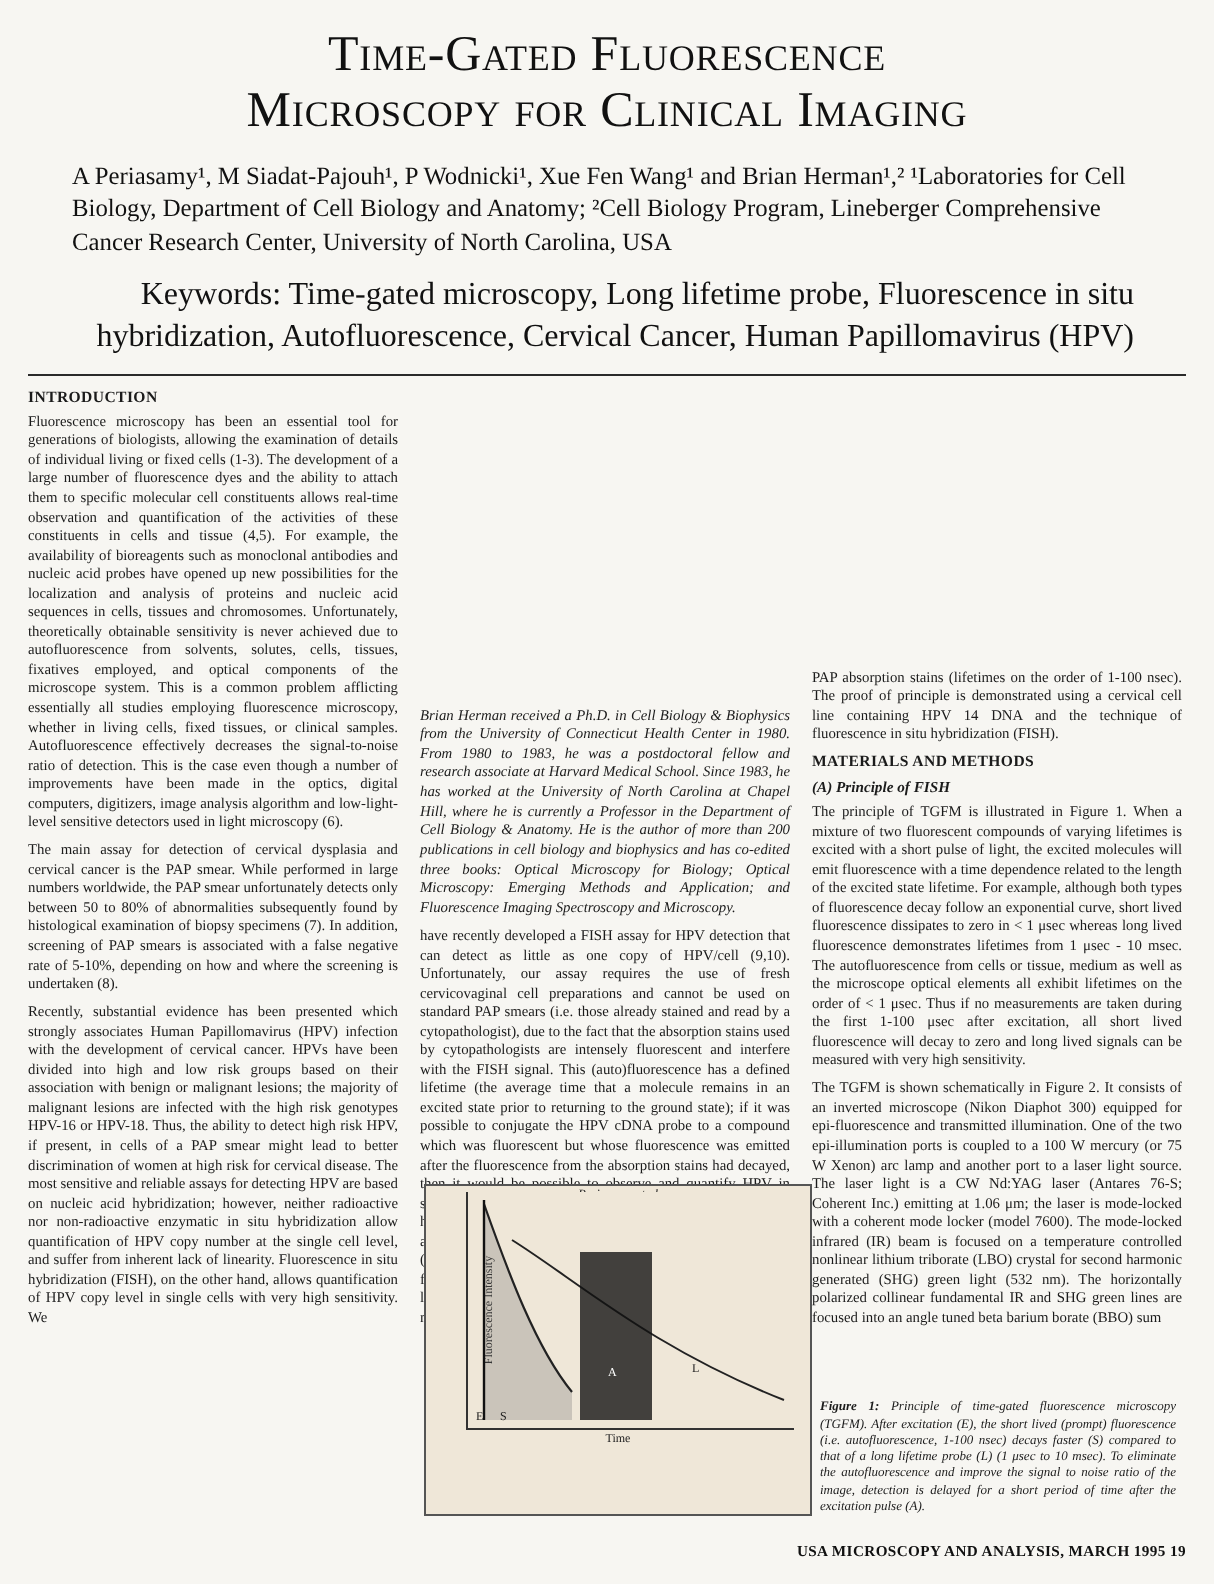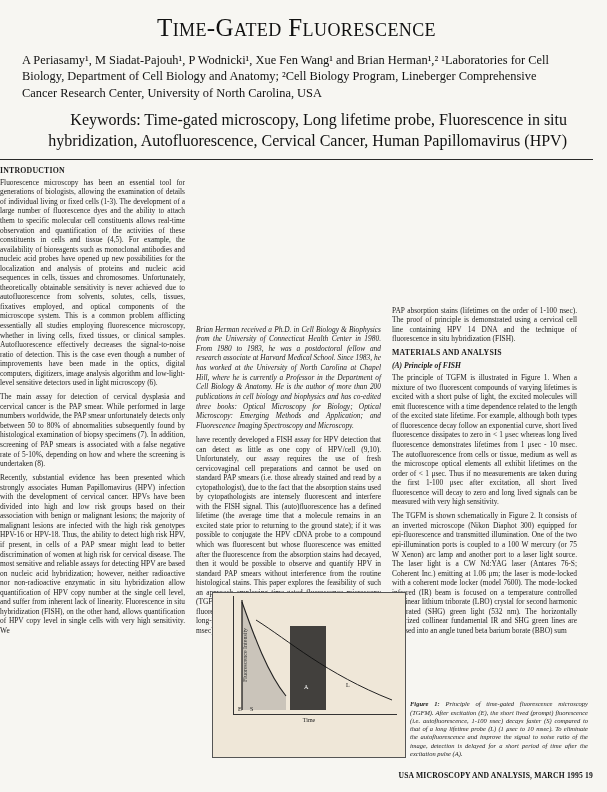--- a/index.html
+++ b/index.html
@@ -16,21 +16,21 @@
   }
   .page {
     position: relative;
     width: 607px;
     height: 792px;
     background: #f7f6f2;
     padding: 0;
     box-sizing: border-box;
   }
   .page-inner {
-    padding: 10px 14px 8px 0;
+    padding: 10px 14px 8px 14px;
     box-sizing: border-box;
     height: 100%;
   }
 
   
   .title-block {
     text-align: center;
     margin-top: 4px;
   }
   .title-line {
@@ -178,20 +178,21 @@
   }
 </style>
 </head>
 <body>
 
 <div class="page">
  <div class="page-inner">
 
   <div class="title-block">
     <div class="title-line">Time-Gated Fluorescence</div>
+    <div class="title-line">Microscopy for Clinical Imaging</div>
   </div>
 
   <div class="authors">A Periasamy¹, M Siadat-Pajouh¹, P Wodnicki¹, Xue Fen Wang¹ and Brian Herman¹,² ¹Laboratories for Cell Biology, Department of Cell Biology and Anatomy; ²Cell Biology Program, Lineberger Comprehensive Cancer Research Center, University of North Carolina, USA</div>
 
   <div class="keywords">Keywords: Time-gated microscopy, Long lifetime probe, Fluorescence in situ hybridization, Autofluorescence, Cervical Cancer, Human Papillomavirus (HPV)</div>
 
   <hr class="rule">
 
   <div class="columns">
 
@@ -202,21 +203,21 @@
       <p>Recently, substantial evidence has been presented which strongly associates Human Papillomavirus (HPV) infection with the development of cervical cancer. HPVs have been divided into high and low risk groups based on their association with benign or malignant lesions; the majority of malignant lesions are infected with the high risk genotypes HPV-16 or HPV-18. Thus, the ability to detect high risk HPV, if present, in cells of a PAP smear might lead to better discrimination of women at high risk for cervical disease. The most sensitive and reliable assays for detecting HPV are based on nucleic acid hybridization; however, neither radioactive nor non-radioactive enzymatic in situ hybridization allow quantification of HPV copy number at the single cell level, and suffer from inherent lack of linearity. Fluorescence in situ hybridization (FISH), on the other hand, allows quantification of HPV copy level in single cells with very high sensitivity. We</p>
     </div>
 
     <div class="col">
       <p class="bio">Brian Herman received a Ph.D. in Cell Biology &amp; Biophysics from the University of Connecticut Health Center in 1980. From 1980 to 1983, he was a postdoctoral fellow and research associate at Harvard Medical School. Since 1983, he has worked at the University of North Carolina at Chapel Hill, where he is currently a Professor in the Department of Cell Biology &amp; Anatomy. He is the author of more than 200 publications in cell biology and biophysics and has co-edited three books: Optical Microscopy for Biology; Optical Microscopy: Emerging Methods and Application; and Fluorescence Imaging Spectroscopy and Microscopy.</p>
       <p>have recently developed a FISH assay for HPV detection that can detect as little as one copy of HPV/cell (9,10). Unfortunately, our assay requires the use of fresh cervicovaginal cell preparations and cannot be used on standard PAP smears (i.e. those already stained and read by a cytopathologist), due to the fact that the absorption stains used by cytopathologists are intensely fluorescent and interfere with the FISH signal. This (auto)fluorescence has a defined lifetime (the average time that a molecule remains in an excited state prior to returning to the ground state); if it was possible to conjugate the HPV cDNA probe to a compound which was fluorescent but whose fluorescence was emitted after the fluorescence from the absorption stains had decayed, then it would be possible to observe and quantify HPV in standard PAP smears without interference from the routine histological stains. This paper explores the feasibility of such an approach employing time-gated fluorescence microscopy (TGFM). This technique enables the separation of true fluorescence emitted from HPV cDNA probes (labeled with long-lifetime probes (lifetimes on the order of 1 μsec - 1 msec)), from autofluorescence of</p>
     </div>
 
     <div class="col">
       <p>PAP absorption stains (lifetimes on the order of 1-100 nsec). The proof of principle is demonstrated using a cervical cell line containing HPV 14 DNA and the technique of fluorescence in situ hybridization (FISH).</p>
-      <div class="sec-head">MATERIALS AND ANALYSIS</div>
+      <div class="sec-head">MATERIALS AND METHODS</div>
       <div class="sub-head">(A)  Principle of FISH</div>
       <p>The principle of TGFM is illustrated in Figure 1. When a mixture of two fluorescent compounds of varying lifetimes is excited with a short pulse of light, the excited molecules will emit fluorescence with a time dependence related to the length of the excited state lifetime. For example, although both types of fluorescence decay follow an exponential curve, short lived fluorescence dissipates to zero in &lt; 1 μsec whereas long lived fluorescence demonstrates lifetimes from 1 μsec - 10 msec. The autofluorescence from cells or tissue, medium as well as the microscope optical elements all exhibit lifetimes on the order of &lt; 1 μsec. Thus if no measurements are taken during the first 1-100 μsec after excitation, all short lived fluorescence will decay to zero and long lived signals can be measured with very high sensitivity.</p>
       <p>The TGFM is shown schematically in Figure 2. It consists of an inverted microscope (Nikon Diaphot 300) equipped for epi-fluorescence and transmitted illumination. One of the two epi-illumination ports is coupled to a 100 W mercury (or 75 W Xenon) arc lamp and another port to a laser light source. The laser light is a CW Nd:YAG laser (Antares 76-S; Coherent Inc.) emitting at 1.06 μm; the laser is mode-locked with a coherent mode locker (model 7600). The mode-locked infrared (IR) beam is focused on a temperature controlled nonlinear lithium triborate (LBO) crystal for second harmonic generated (SHG) green light (532 nm). The horizontally polarized collinear fundamental IR and SHG green lines are focused into an angle tuned beta barium borate (BBO) sum</p>
     </div>
 
   </div>
 
   <div class="figure-wrap">
     <div class="fig-head-note">Periasamy et al</div>
     <div class="top-arrow">Top</div>

